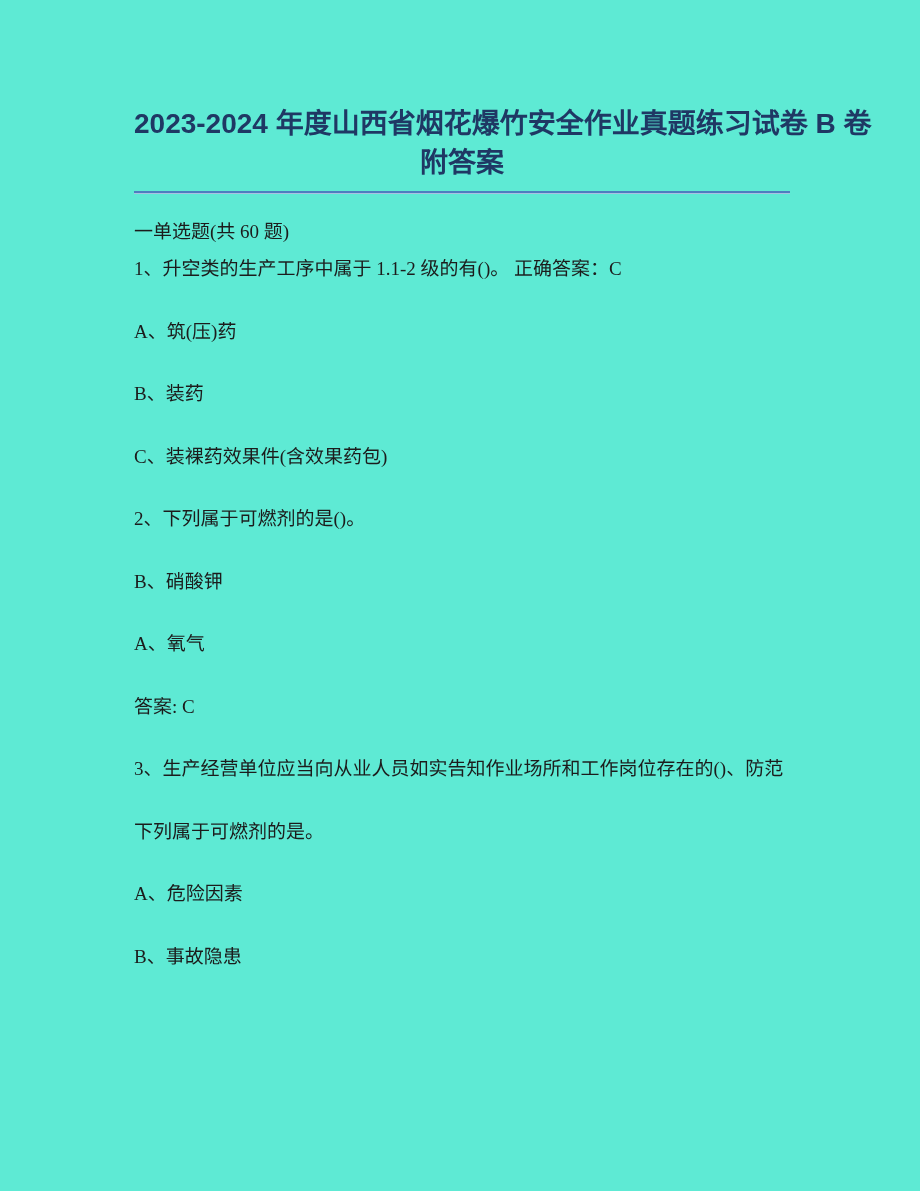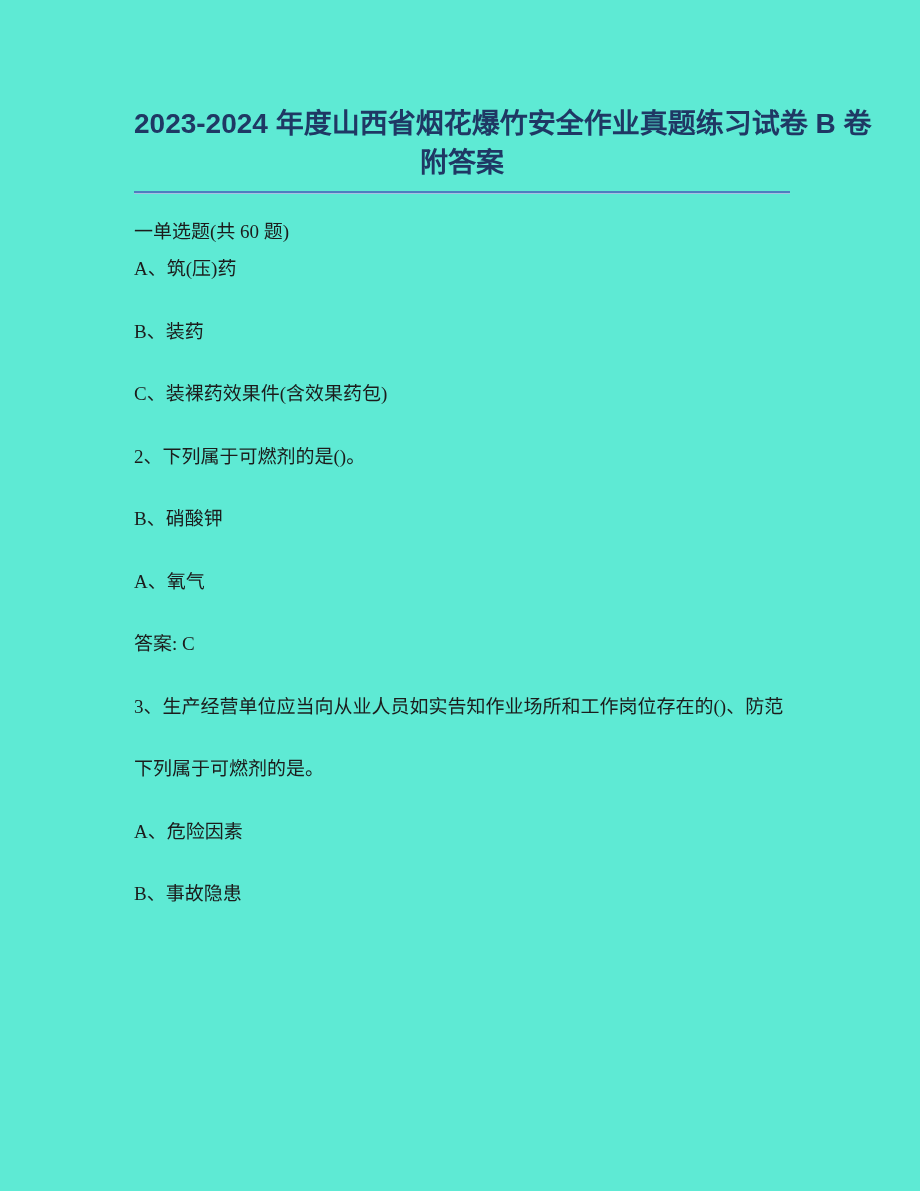--- a/index.html
+++ b/index.html
@@ -63,20 +63,21 @@
 
     <h1 class="doc-title">
       <span class="title-line">2023-2024 年度山西省烟花爆竹安全作业真题练习试卷 B 卷</span>
       <span class="title-line">附答案</span>
     </h1>
 
     <div class="title-rule"></div>
 
     <p class="line section-heading">一单选题(共 60 题)</p>
 
+    <p class="line">1、升空类的生产工序中属于 1.1-2 级的有()。 正确答案：C</p>
     <p class="line">A、筑(压)药</p>
     <p class="line">B、装药</p>
     <p class="line">C、装裸药效果件(含效果药包)</p>
 
     <p class="line">2、下列属于可燃剂的是()。</p>
     <p class="line">B、硝酸钾</p>
     <p class="line">A、氧气</p>
     <p class="line">答案: C</p>
 
     <p class="line">3、生产经营单位应当向从业人员如实告知作业场所和工作岗位存在的()、防范</p>

